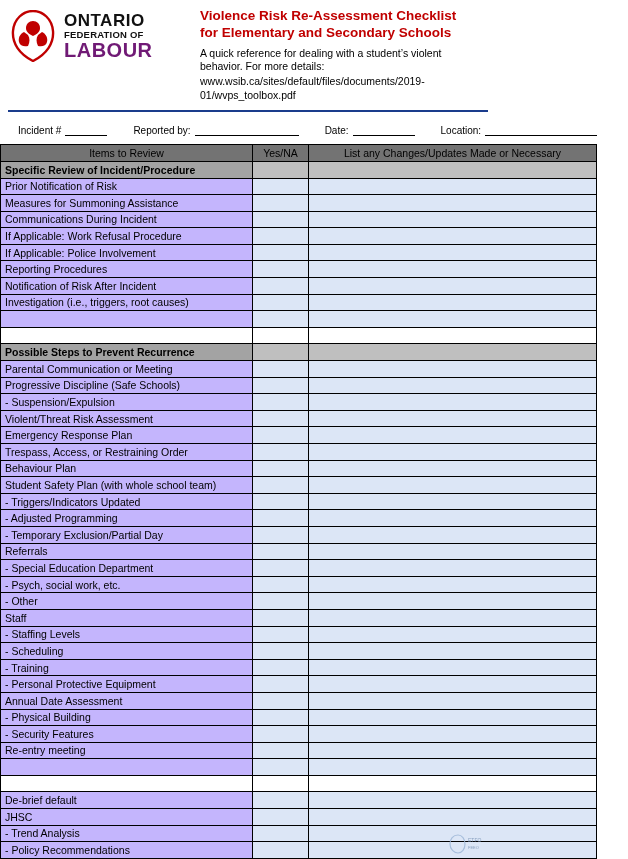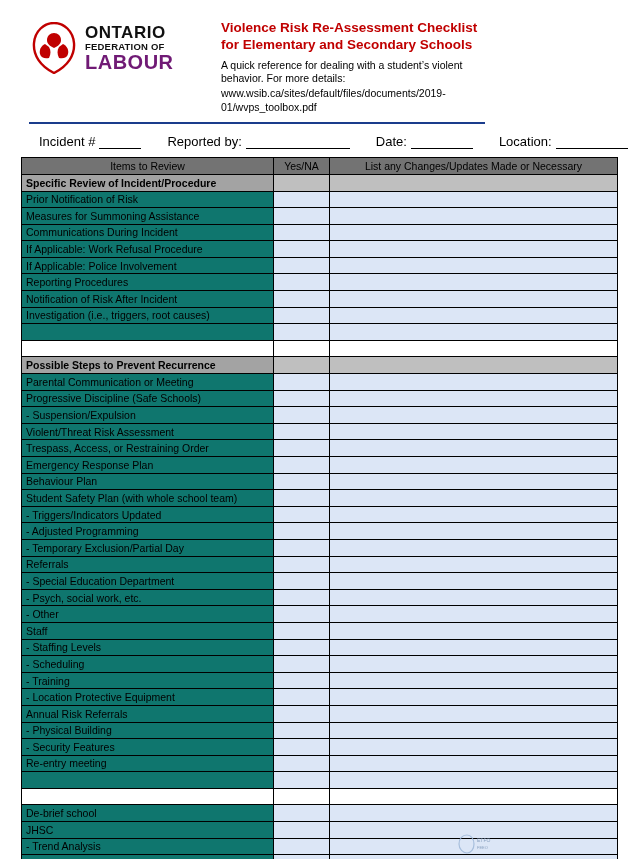--- a/index.html
+++ b/index.html
@@ -12,22 +12,21 @@
     background: #ffffff;
     font-family: "Liberation Sans", sans-serif;
     color: #000000;
     overflow: hidden;
   }
   .page {
     position: relative;
     width: 496px;
     height: 859px;
     box-sizing: border-box;
-    padding: 12px;
-    margin-left: 9px;
+    padding: 0;
   }
   
   .header {
     display: flex;
     align-items: flex-start;
     padding: 8px 10px 4px 10px;
   }
   .logo-block {
     display: flex;
     align-items: center;
@@ -87,21 +86,21 @@
   .rule {
     height: 2px;
     background: #1a3c8c;
     margin: 4px 8px 0 8px;
   }
   
   .incident-row {
     display: flex;
     align-items: flex-end;
     padding: 10px 14px 8px 18px;
-    font-size: 13px;
+    font-size: 10px;
     gap: 6px;
   }
   .fld {
     display: flex;
     align-items: flex-end;
     white-space: nowrap;
   }
   .fld .lbl { margin-right: 4px; }
   .blank {
     display: inline-block;
@@ -132,21 +131,21 @@
   col.c-notes { width: 288px; }
   thead th {
     background: #737373;
     font-weight: normal;
     text-align: center;
     font-size: 10.5px;
     height: 17px;
   }
   td.item {
     text-align: left;
-    background: #0f766e;
+    background: #c4b5fd;
   }
   td.fill {
     background: #dce6f6;
   }
   tr.section td {
     background: #a3a3a3;
     font-weight: bold;
   }
   tr.section td.fill {
     background: #bfbfbf;
@@ -306,30 +305,30 @@
           <td class="item indent1">-  Suspension/Expulsion</td>
           <td class="fill"></td>
           <td class="fill"></td>
         </tr>
         <tr>
           <td class="item">Violent/Threat Risk Assessment</td>
           <td class="fill"></td>
           <td class="fill"></td>
         </tr>
         <tr>
+          <td class="item">Emergency Response Plan</td>
+          <td class="fill"></td>
+          <td class="fill"></td>
+        </tr>
+        <tr>
           <td class="item">Trespass, Access, or Restraining Order</td>
           <td class="fill"></td>
           <td class="fill"></td>
         </tr>
         <tr>
-          <td class="item">Emergency Response Plan</td>
-          <td class="fill"></td>
-          <td class="fill"></td>
-        </tr>
-        <tr>
           <td class="item">Behaviour Plan</td>
           <td class="fill"></td>
           <td class="fill"></td>
         </tr>
         <tr>
           <td class="item">Student Safety Plan (with whole school team)</td>
           <td class="fill"></td>
           <td class="fill"></td>
         </tr>
         <tr>
@@ -381,26 +380,26 @@
           <td class="item indent1">-  Scheduling</td>
           <td class="fill"></td>
           <td class="fill"></td>
         </tr>
         <tr>
           <td class="item indent1">-  Training</td>
           <td class="fill"></td>
           <td class="fill"></td>
         </tr>
         <tr>
-          <td class="item indent1">-  Location Protective Equipment</td>
-          <td class="fill"></td>
-          <td class="fill"></td>
-        </tr>
-        <tr>
-          <td class="item">Annual Risk Referrals</td>
+          <td class="item indent1">-  Personal Protective Equipment</td>
+          <td class="fill"></td>
+          <td class="fill"></td>
+        </tr>
+        <tr>
+          <td class="item">Annual Date Assessment</td>
           <td class="fill"></td>
           <td class="fill"></td>
         </tr>
         <tr>
           <td class="item indent1">-  Physical Building</td>
           <td class="fill"></td>
           <td class="fill"></td>
         </tr>
         <tr>
           <td class="item indent1">-  Security Features</td>
@@ -416,21 +415,21 @@
           <td class="item"></td>
           <td class="fill"></td>
           <td class="fill"></td>
         </tr>
         <tr>
           <td class="item blankrow"></td>
           <td class="blankrow"></td>
           <td class="blankrow"></td>
         </tr>
         <tr>
-          <td class="item">De-brief school</td>
+          <td class="item">De-brief default</td>
           <td class="fill"></td>
           <td class="fill"></td>
         </tr>
         <tr>
           <td class="item">JHSC</td>
           <td class="fill"></td>
           <td class="fill"></td>
         </tr>
         <tr>
           <td class="item indent1">-  Trend Analysis</td>

